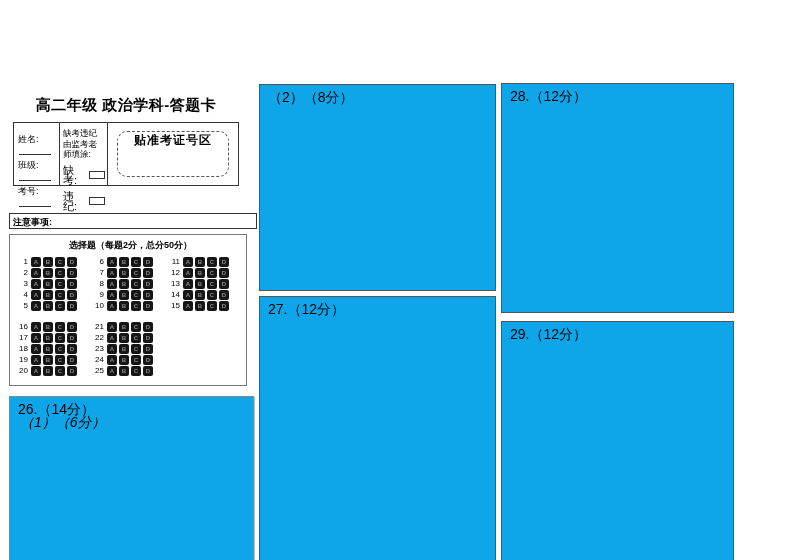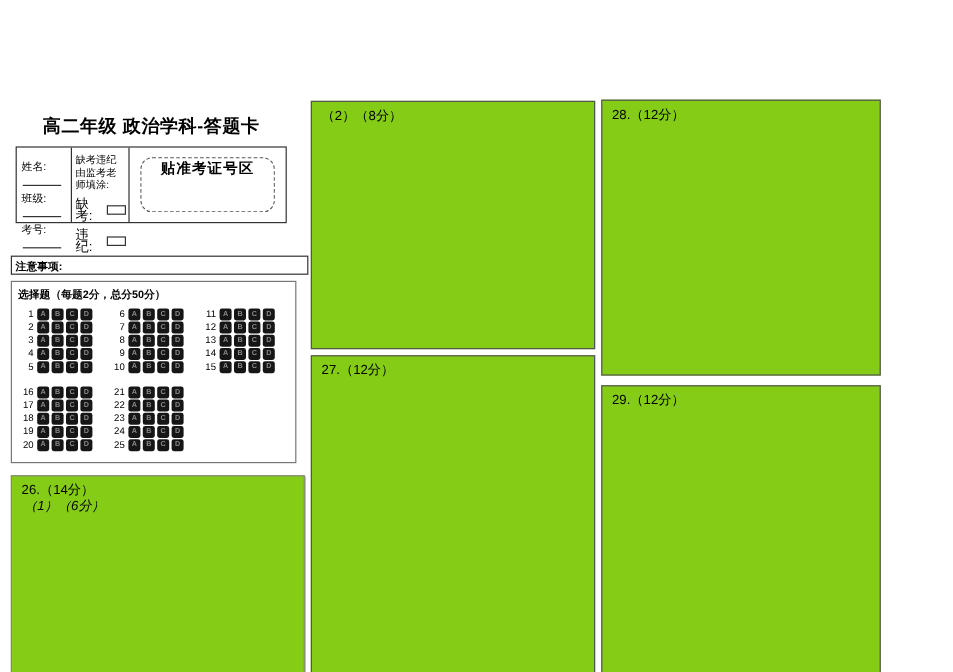--- a/index.html
+++ b/index.html
@@ -37,35 +37,35 @@
   .notes-bar{
     position:absolute;left:9px;top:169px;width:248px;height:16px;
     border:1px solid #333;font-size:9px;font-weight:bold;padding:2px 0 0 3px;background:#fff;
   }
 
   
   .choice-box{
     position:absolute;left:9px;top:190px;width:238px;height:152px;
     border:1px solid #777;padding:4px 0 0 5px;background:#fff;
   }
-  .choice-header{font-size:9px;font-weight:bold;margin-bottom:4px;white-space:nowrap;}
+  .choice-header{font-size:9px;font-weight:bold;margin-bottom:4px;white-space:nowrap;text-align:center;}
   .choice-row{display:flex;align-items:center;height:11px;}
   .choice-cell{display:inline-flex;align-items:center;width:76px;}
   .qnum{display:inline-block;width:13px;text-align:right;font-size:8px;margin-right:3px;}
   .bubble{
     display:inline-block;width:10px;height:10px;margin-right:2px;border-radius:2px;
     background:#161616;color:#8a8a8a;font-size:6px;line-height:10px;text-align:center;
     font-weight:bold;
   }
   .choice-block + .choice-block{margin-top:10px;}
 
   
   .answer-box{
-    position:absolute;border:1px solid #555;background:#84cc16;
-    padding:6px 0 0 8px;font-size:11px;line-height:12px;
+    position:absolute;border:1px solid #555;background:#0ea5e9;
+    padding:6px 0 0 8px;font-size:14px;line-height:12px;
   }
   .alabel{white-space:nowrap;}
   .alabel.sub{margin-left:2px;margin-top:1px;font-style:italic;}
   .box26{left:9px;top:352px;width:245px;height:170px;border-color:#888;box-shadow:1px 1px 0 #bbb;}
   .boxp2{left:259px;top:40px;width:237px;height:207px;}
   .box27{left:259px;top:252px;width:237px;height:269px;}
   .box28{left:501px;top:39px;width:233px;height:230px;}
   .box29{left:501px;top:277px;width:233px;height:255px;}
 </style>
 </head>

